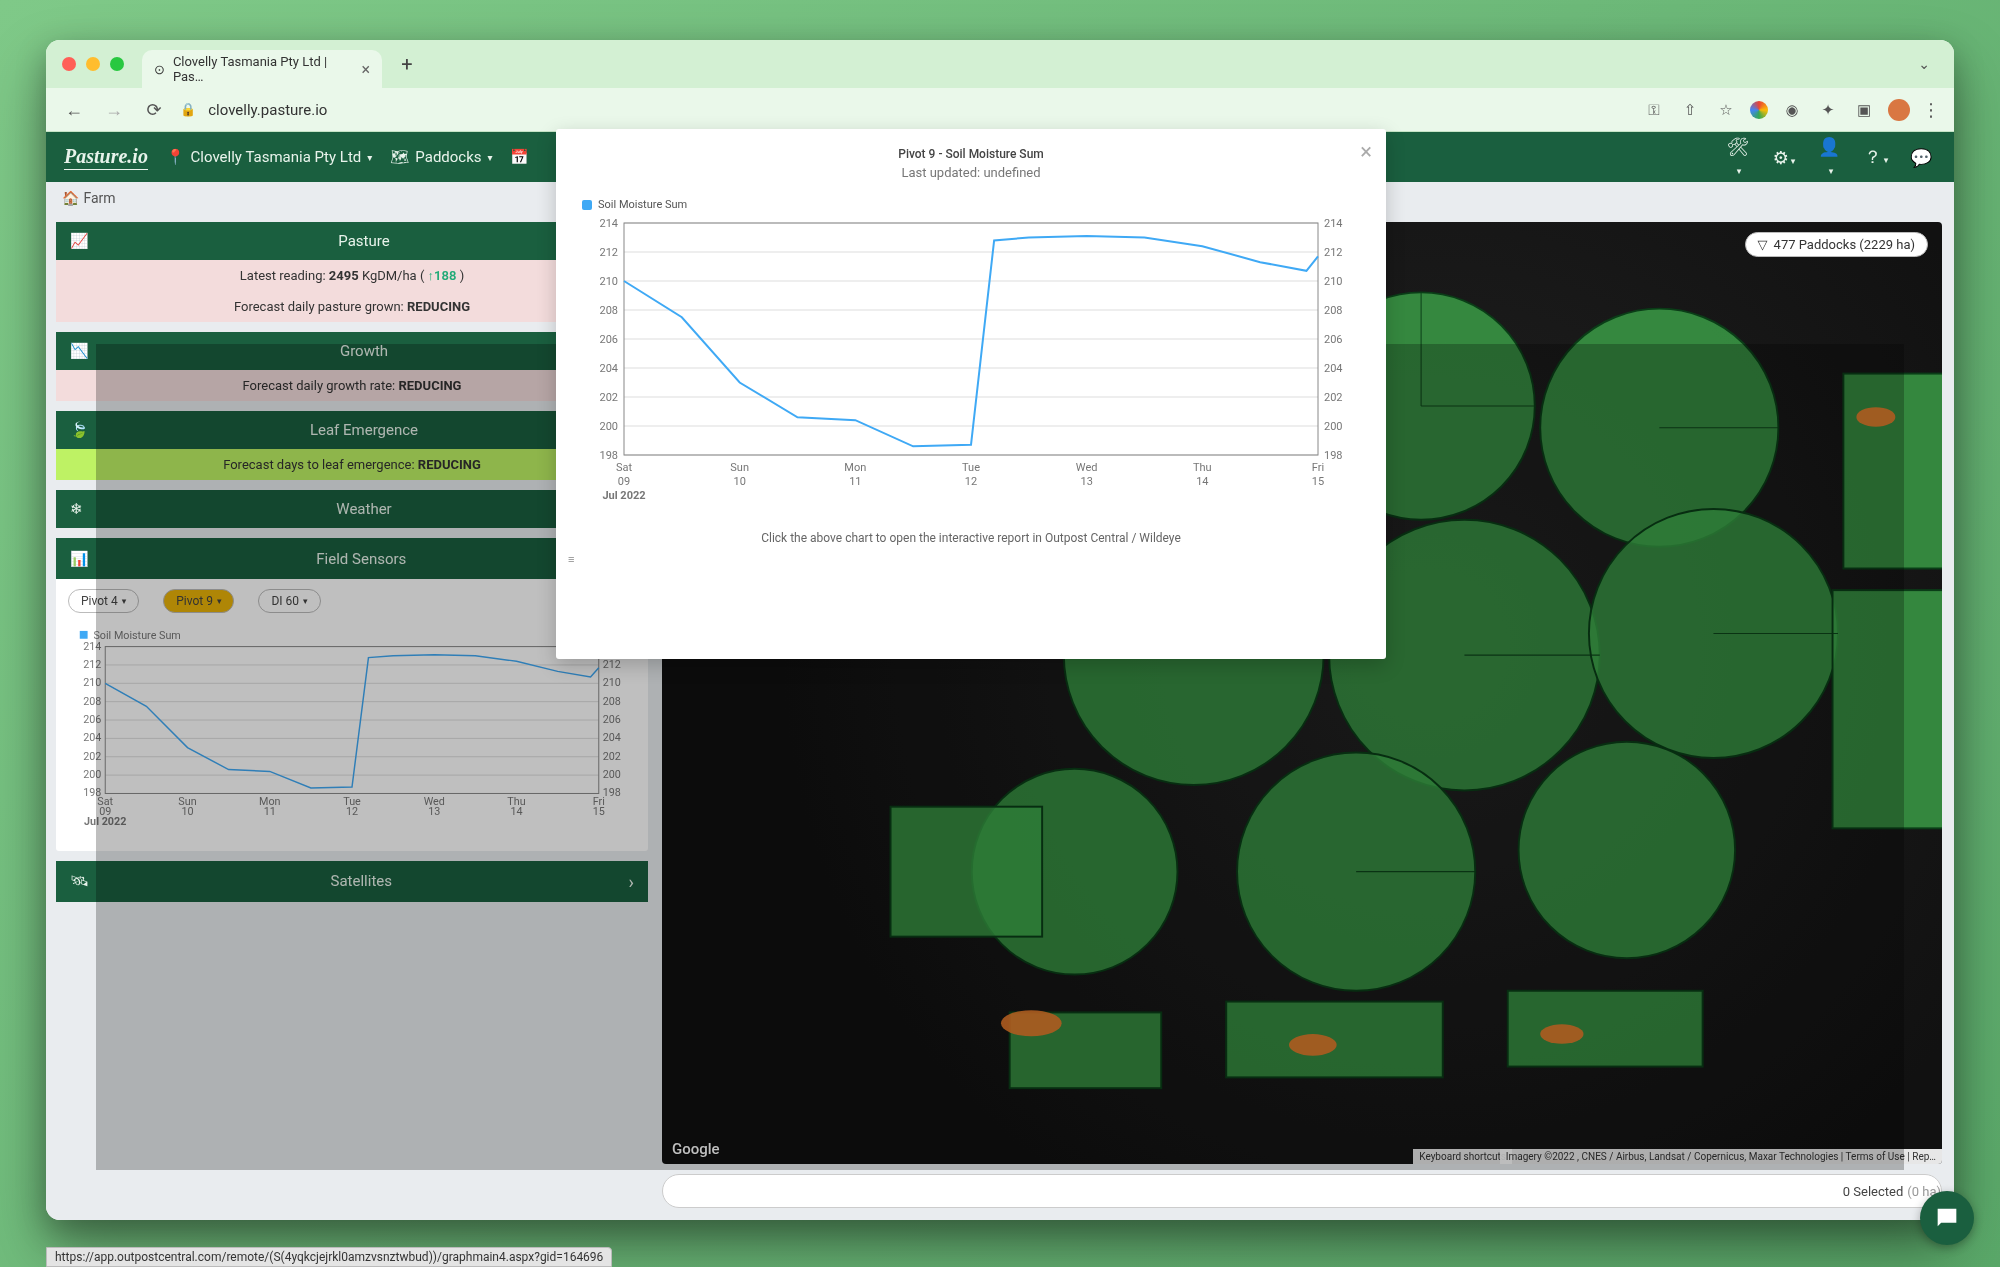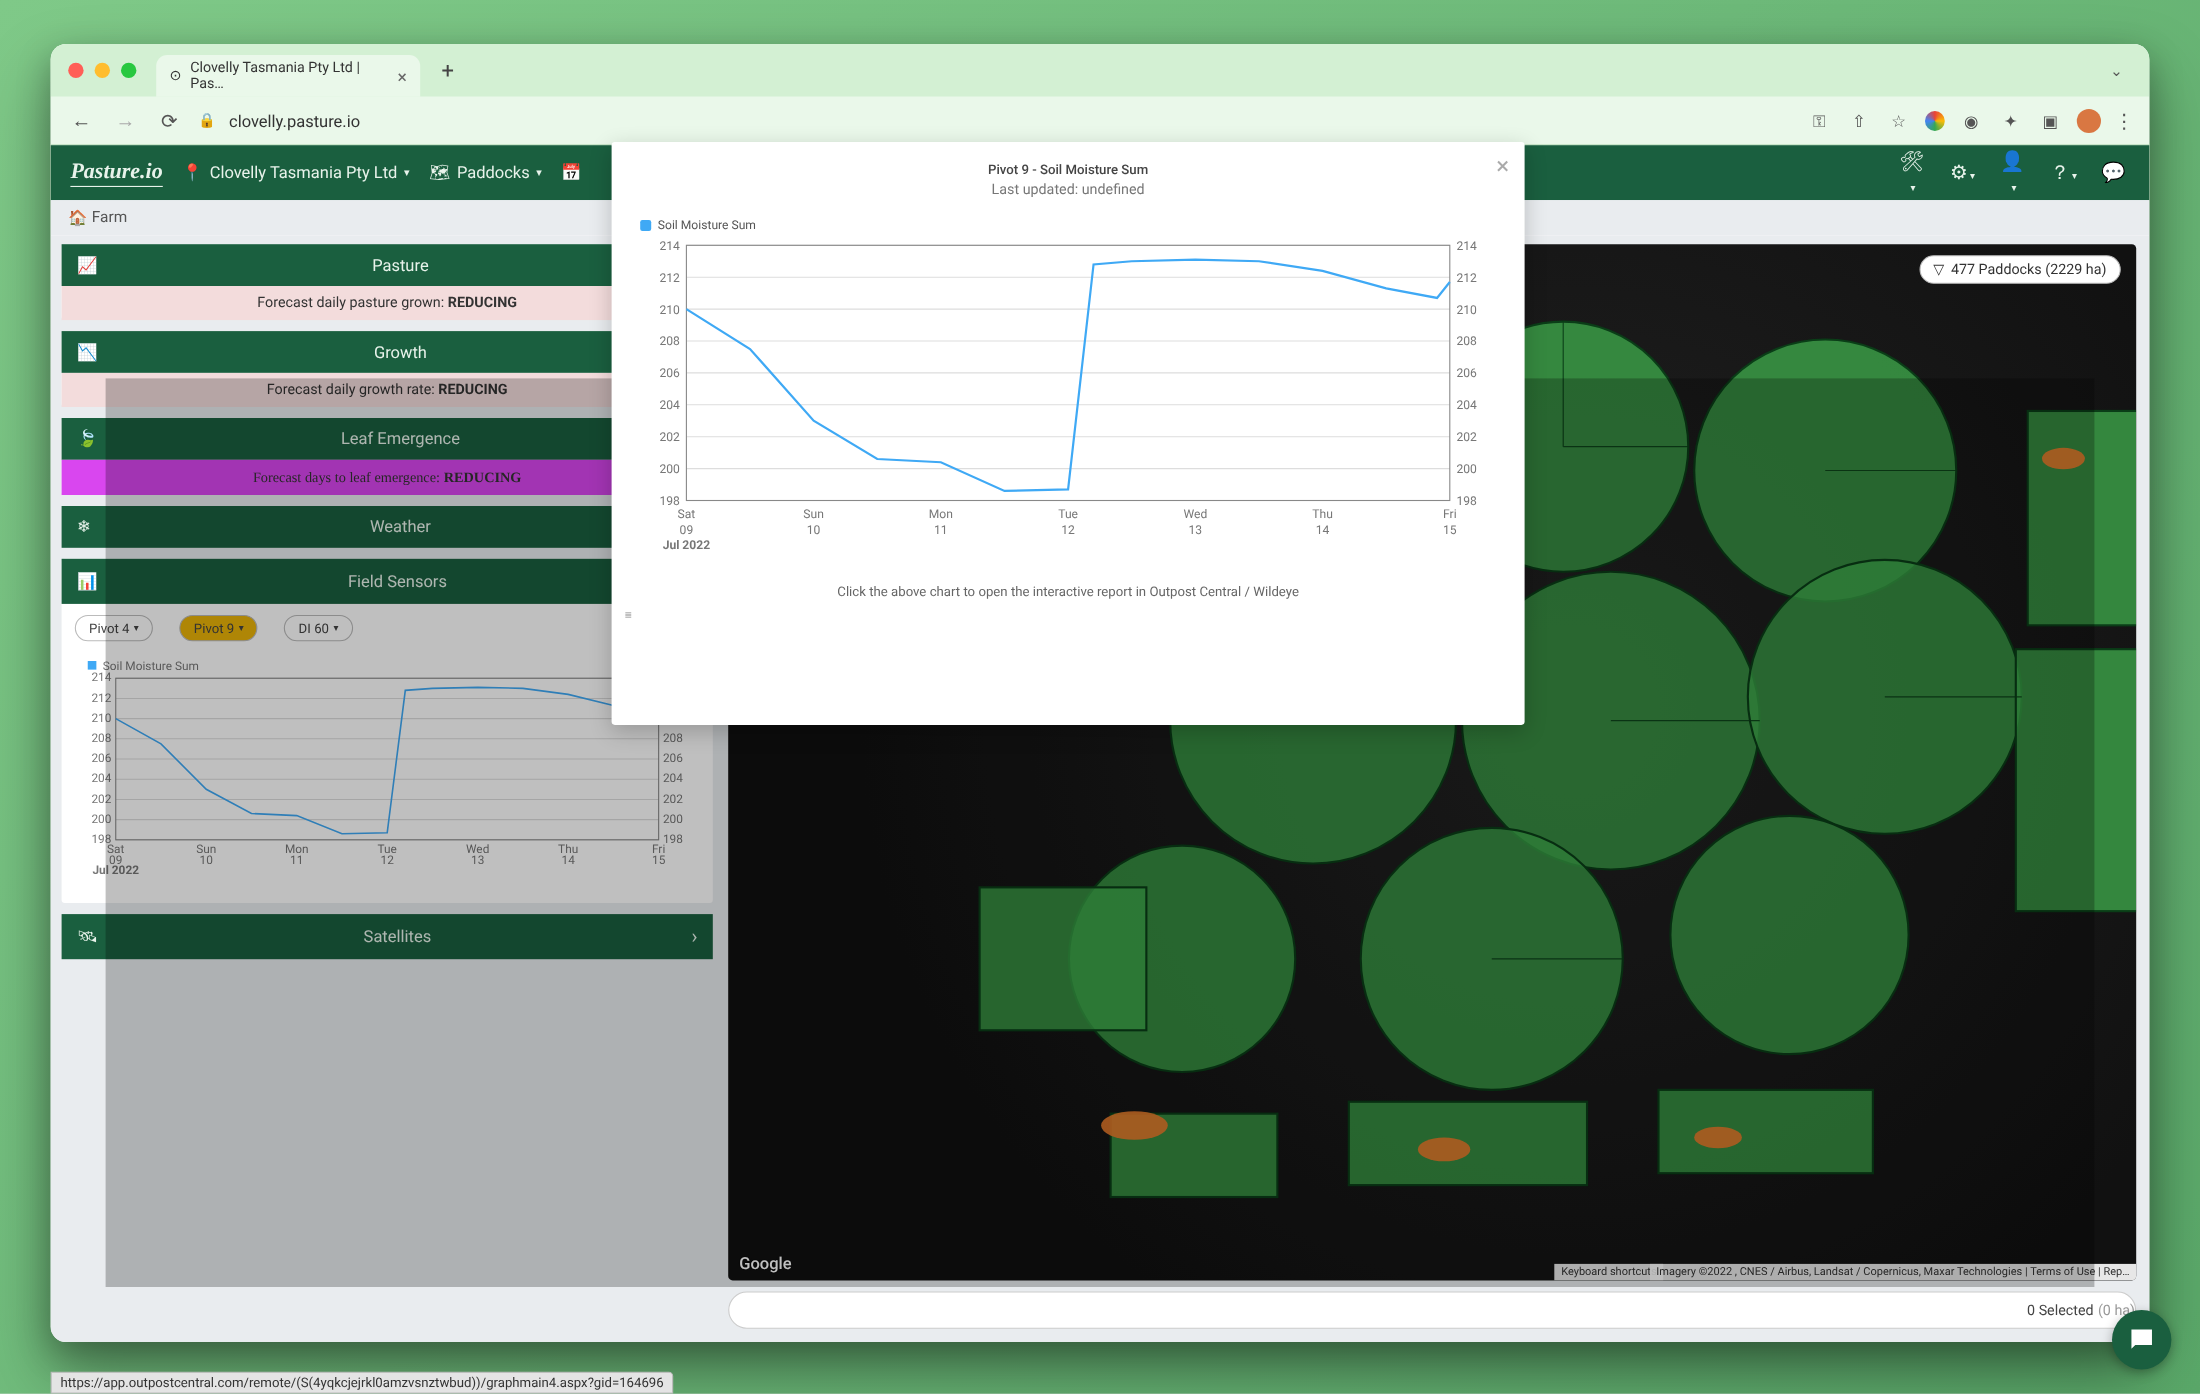--- a/index.html
+++ b/index.html
@@ -99,21 +99,21 @@
   padding:10px 14px; display:flex; align-items:center;
   font-size:15px;
 }
 .card-header .ch-icon{width:24px;}
 .card-header .ch-title{flex:1; text-align:center;}
 .card-header .ch-chev{font-size:18px;color:#e8f3eb;cursor:pointer;}
 .card-body-row{
   padding:8px 12px; font-size:13px; text-align:center; color:#333;
 }
 .bg-pink{background:#f3dcdc;}
-.bg-green-l{background:#d946ef;font-family:Liberation Serif, serif;}
+.bg-green-l{background:#bef264;}
 .bold{font-weight:700;}
 .up-badge{color:#2a7; font-weight:600;}
 
 .chip-row{padding:10px 12px; display:flex; gap:24px;}
 .chip{
   border:1px solid #bbb; border-radius:16px;
   padding:4px 12px; font-size:12px; color:#444;
   display:flex;align-items:center;gap:4px; cursor:pointer;
   background:#fff;
 }
@@ -260,20 +260,27 @@
     <span>Farm</span>
   </div>
 
   <div class="content">
     <div class="left-panel">
 
       <div class="card">
         <div class="card-header">
           <span class="ch-icon">📈</span>
           <span class="ch-title">Pasture</span>
+        </div>
+        <div class="card-body-row bg-pink">
+          <span>Latest reading:</span>
+          <span class="bold">2495</span>
+          <span>KgDM/ha (</span>
+          <span class="up-badge">↑</span><span class="up-badge">188</span>
+          <span>)</span>
         </div>
         <div class="card-body-row bg-pink">
           <span>Forecast daily pasture grown:</span>
           <span class="bold">REDUCING</span>
         </div>
       </div>
 
       <div class="card">
         <div class="card-header">
           <span class="ch-icon">📉</span>

